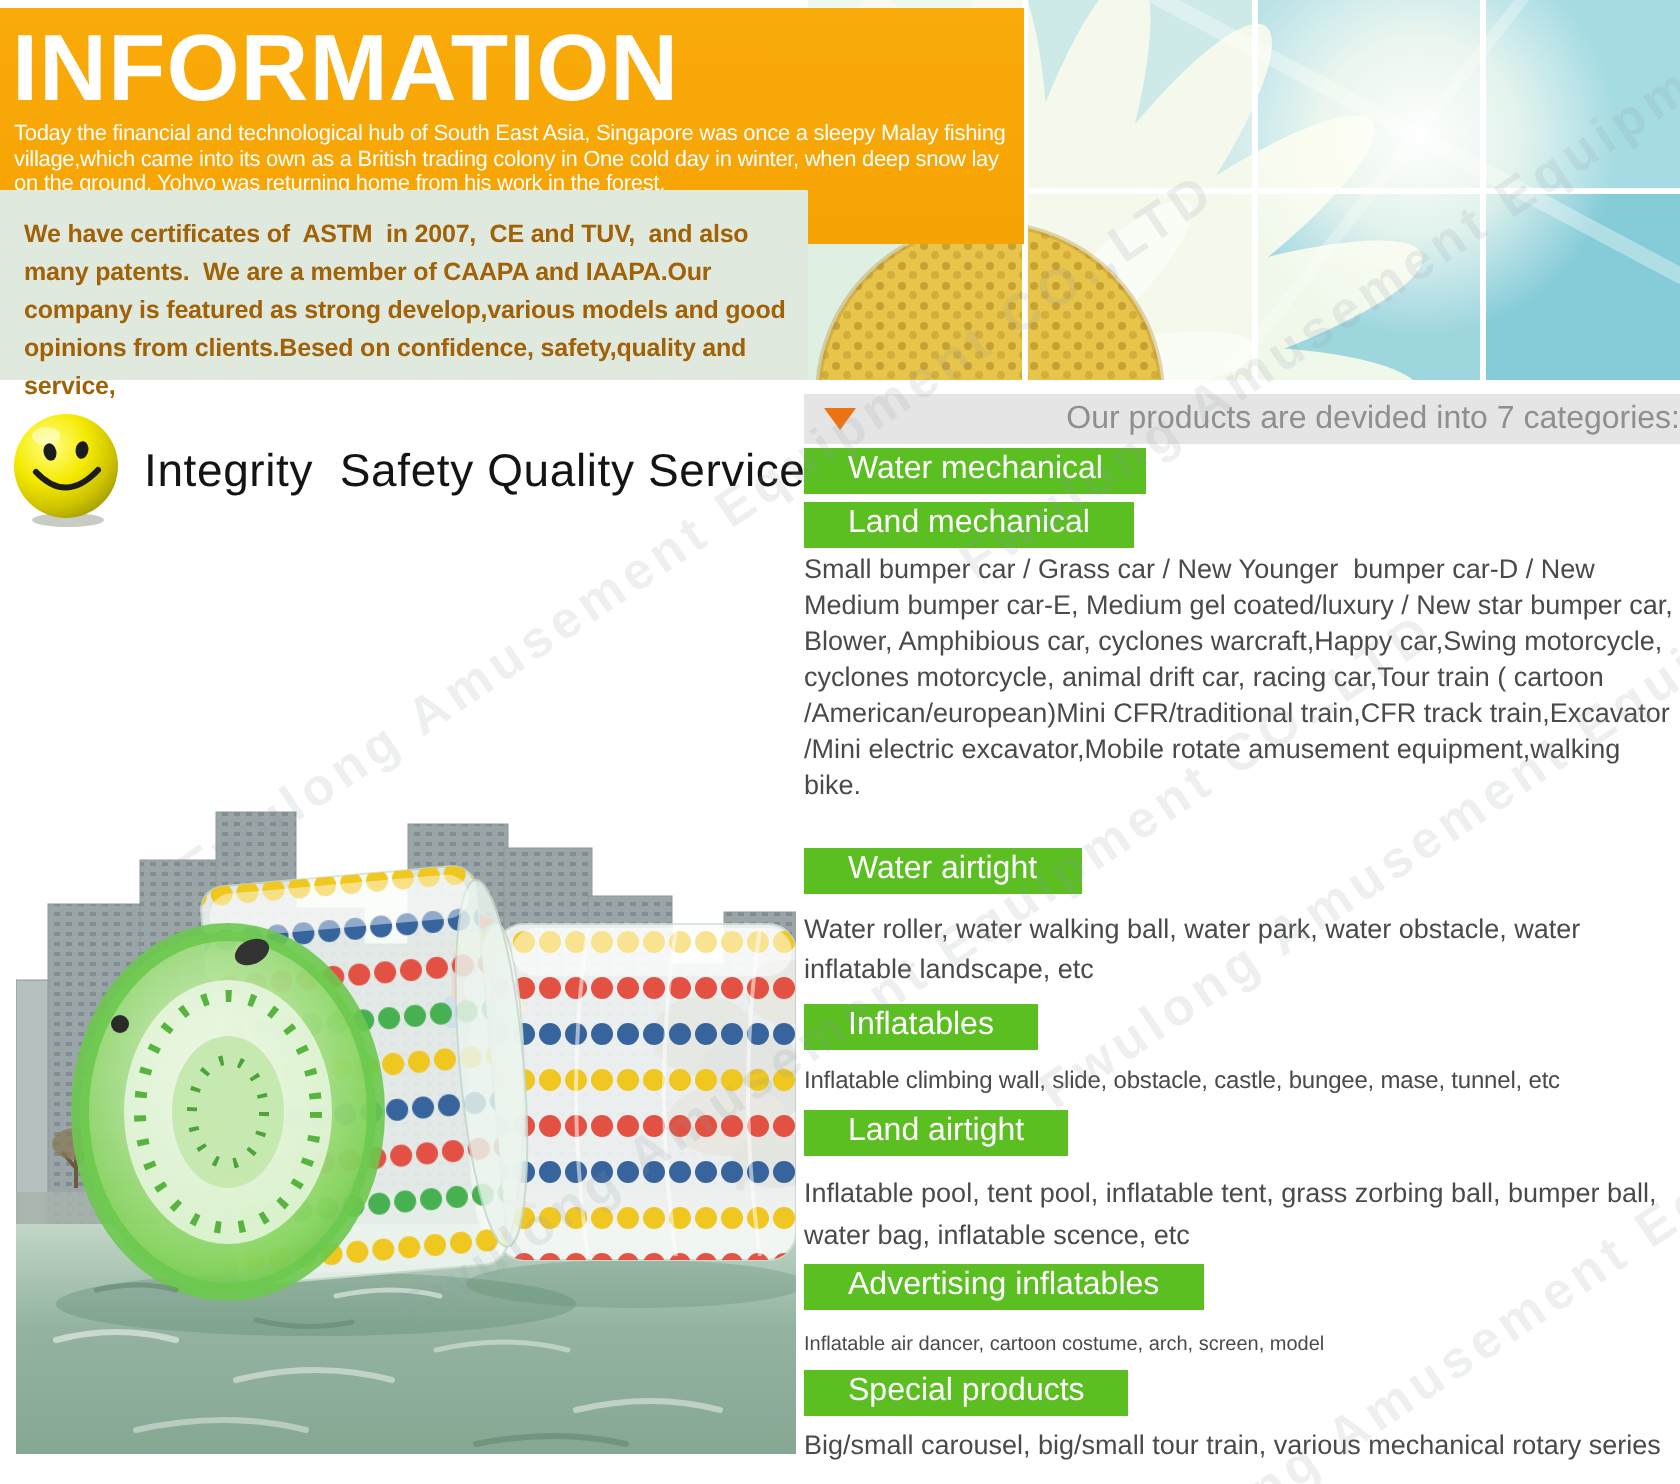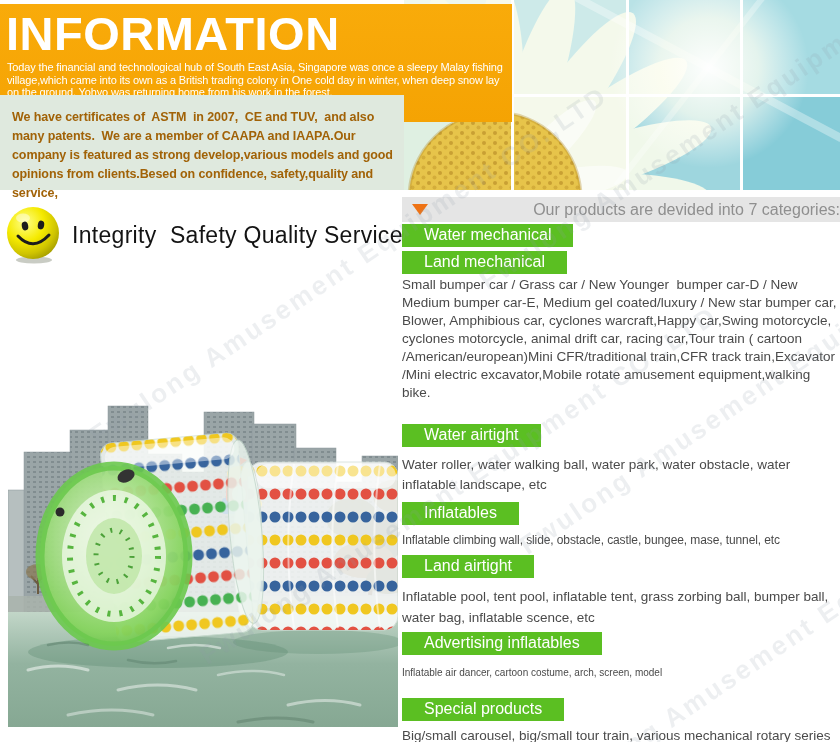--- a/index.html
+++ b/index.html
@@ -47,21 +47,21 @@
   .cat-label{display:inline-block;background:#5bbf22;color:#fff;font-size:16px;
              line-height:18px;padding:2px 22px 3px;}
   .cat-items{font-size:13.5px;color:#4a4a4a;line-height:19px;margin:2px 0 0 0;
              white-space:pre-wrap;}
   .c1 .cat-label{margin-top:2px}  .c1 .cat-items{margin-top:1px}
   .c2 .cat-label{margin-top:4px}  .c2 .cat-items{line-height:18px;}
   .c3 .cat-label{margin-top:22px}  .c3 .cat-items{margin-top:8px;line-height:20px}
   .c4 .cat-label{margin-top:5px}  .c4 .cat-items{margin-top:8px;line-height:21px}
   .c5 .cat-label{margin-top:7px}  .c5 .cat-items{margin-top:6px;font-size:12px;letter-spacing:-0.1px}
   .c6 .cat-label{margin-top:4px}  .c6 .cat-items{margin-top:8px;font-size:10px}
-  .c7 .cat-label{margin-top:16px}  .c7 .cat-items{margin-top:5px}
+  .c7 .cat-label{margin-top:3px}  .c7 .cat-items{margin-top:5px}
 </style>
 </head>
 <body>
 
 <div class="page">
 
   <div class="wm" style="left:40px;top:250px;">Fwulong Amusement Equipment CO.,LTD</div>
   <div class="wm" style="left:430px;top:95px;">Fwulong Amusement Equipment CO.,LTD</div>
   <div class="wm" style="left:470px;top:360px;">Fwulong Amusement Equipment CO.,LTD</div>
   <div class="wm" style="left:500px;top:610px;">Fwulong Amusement Equipment CO.,LTD</div>

